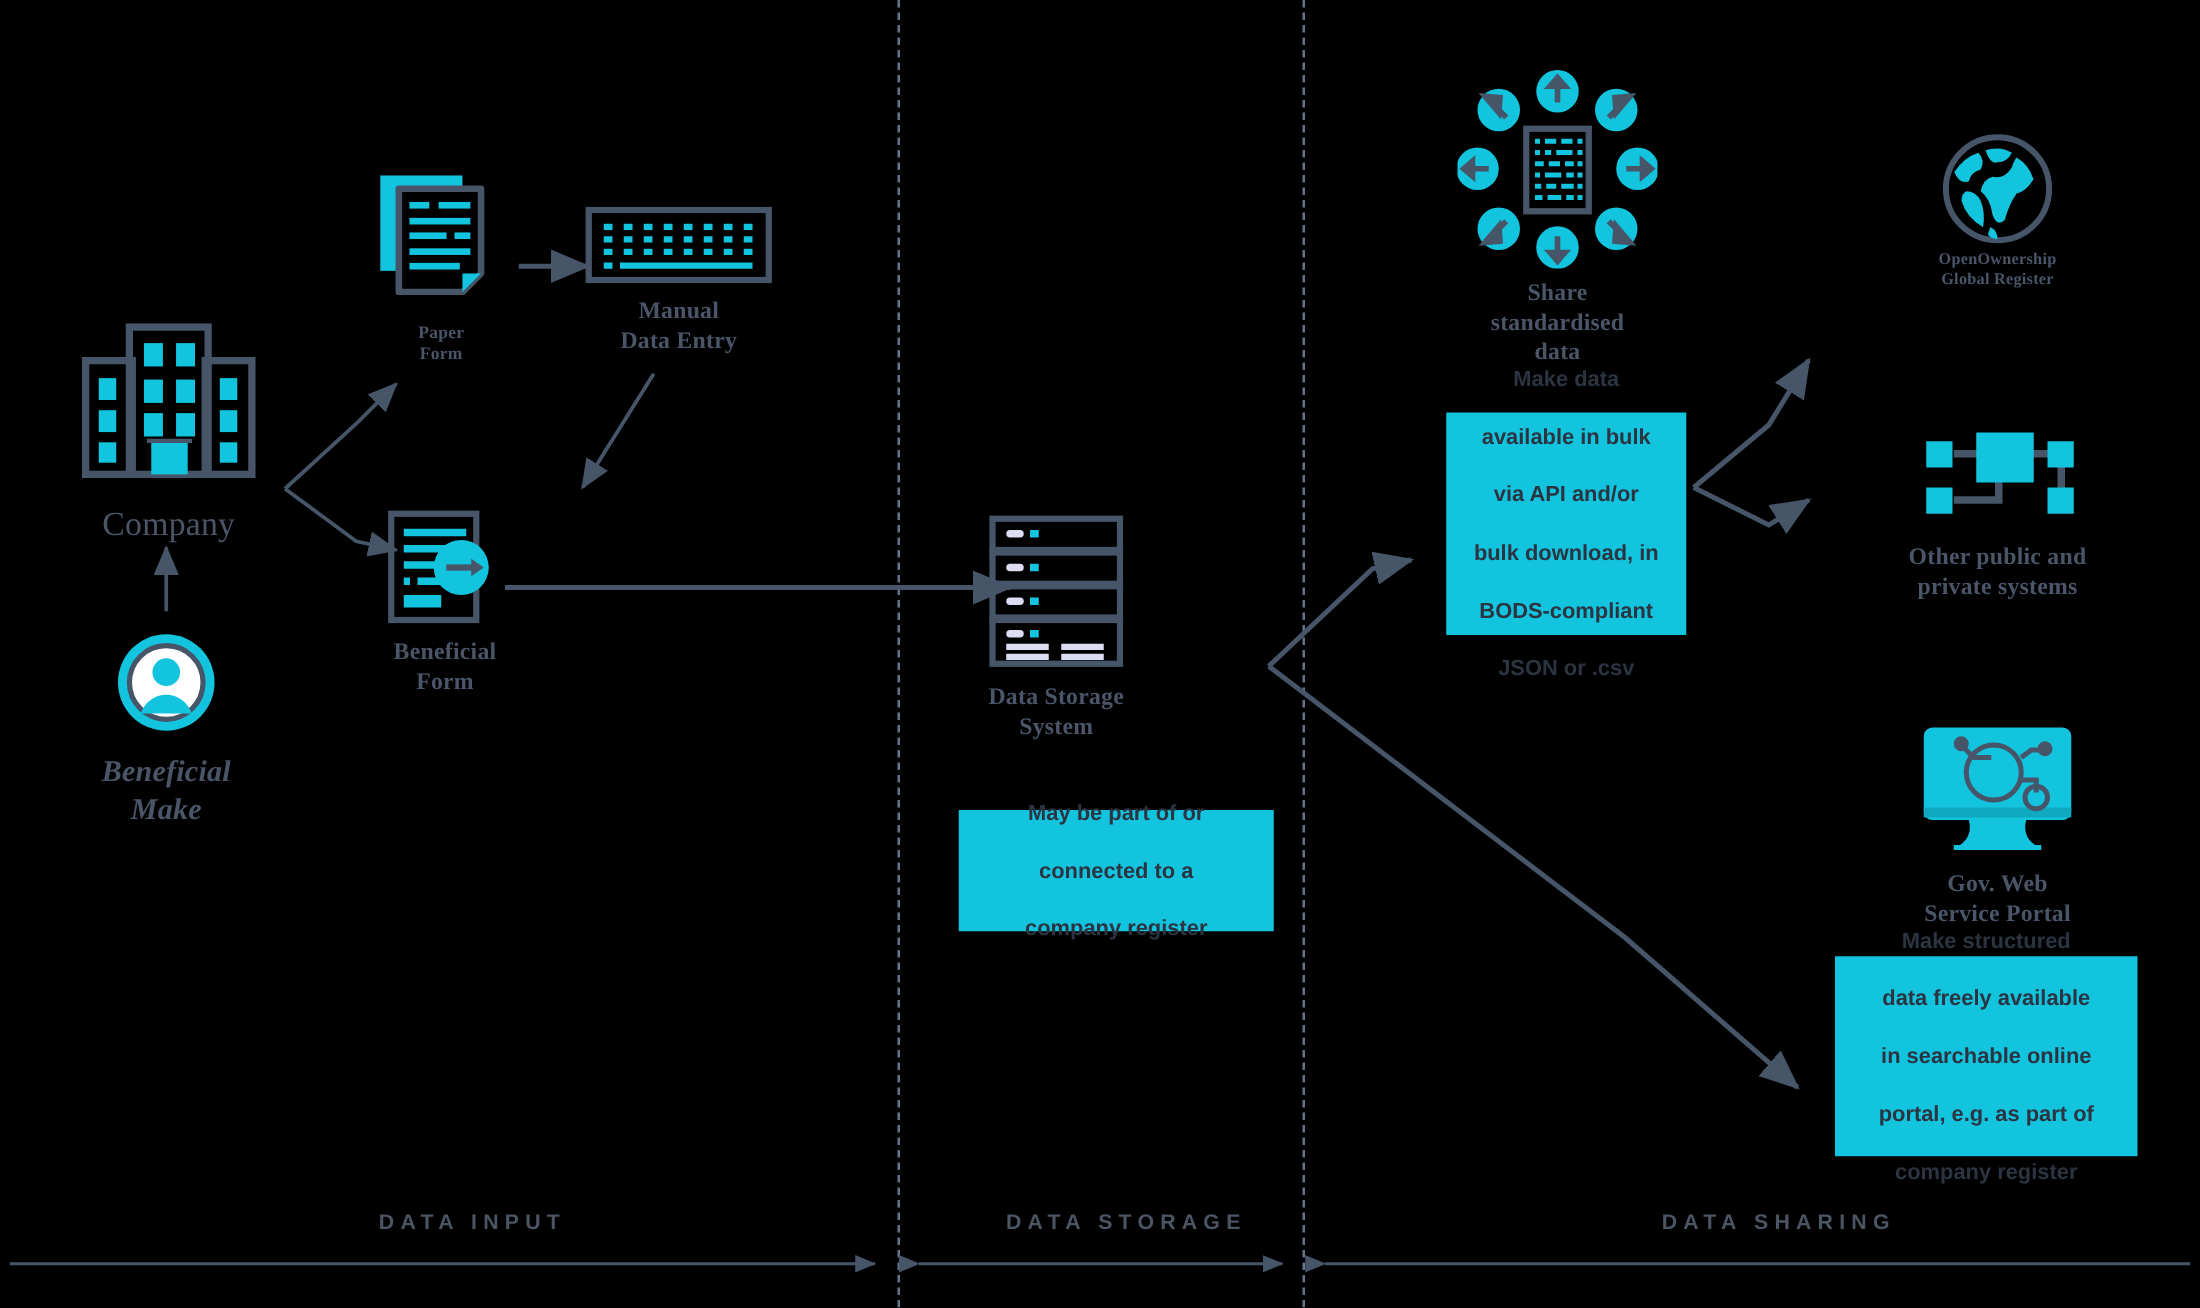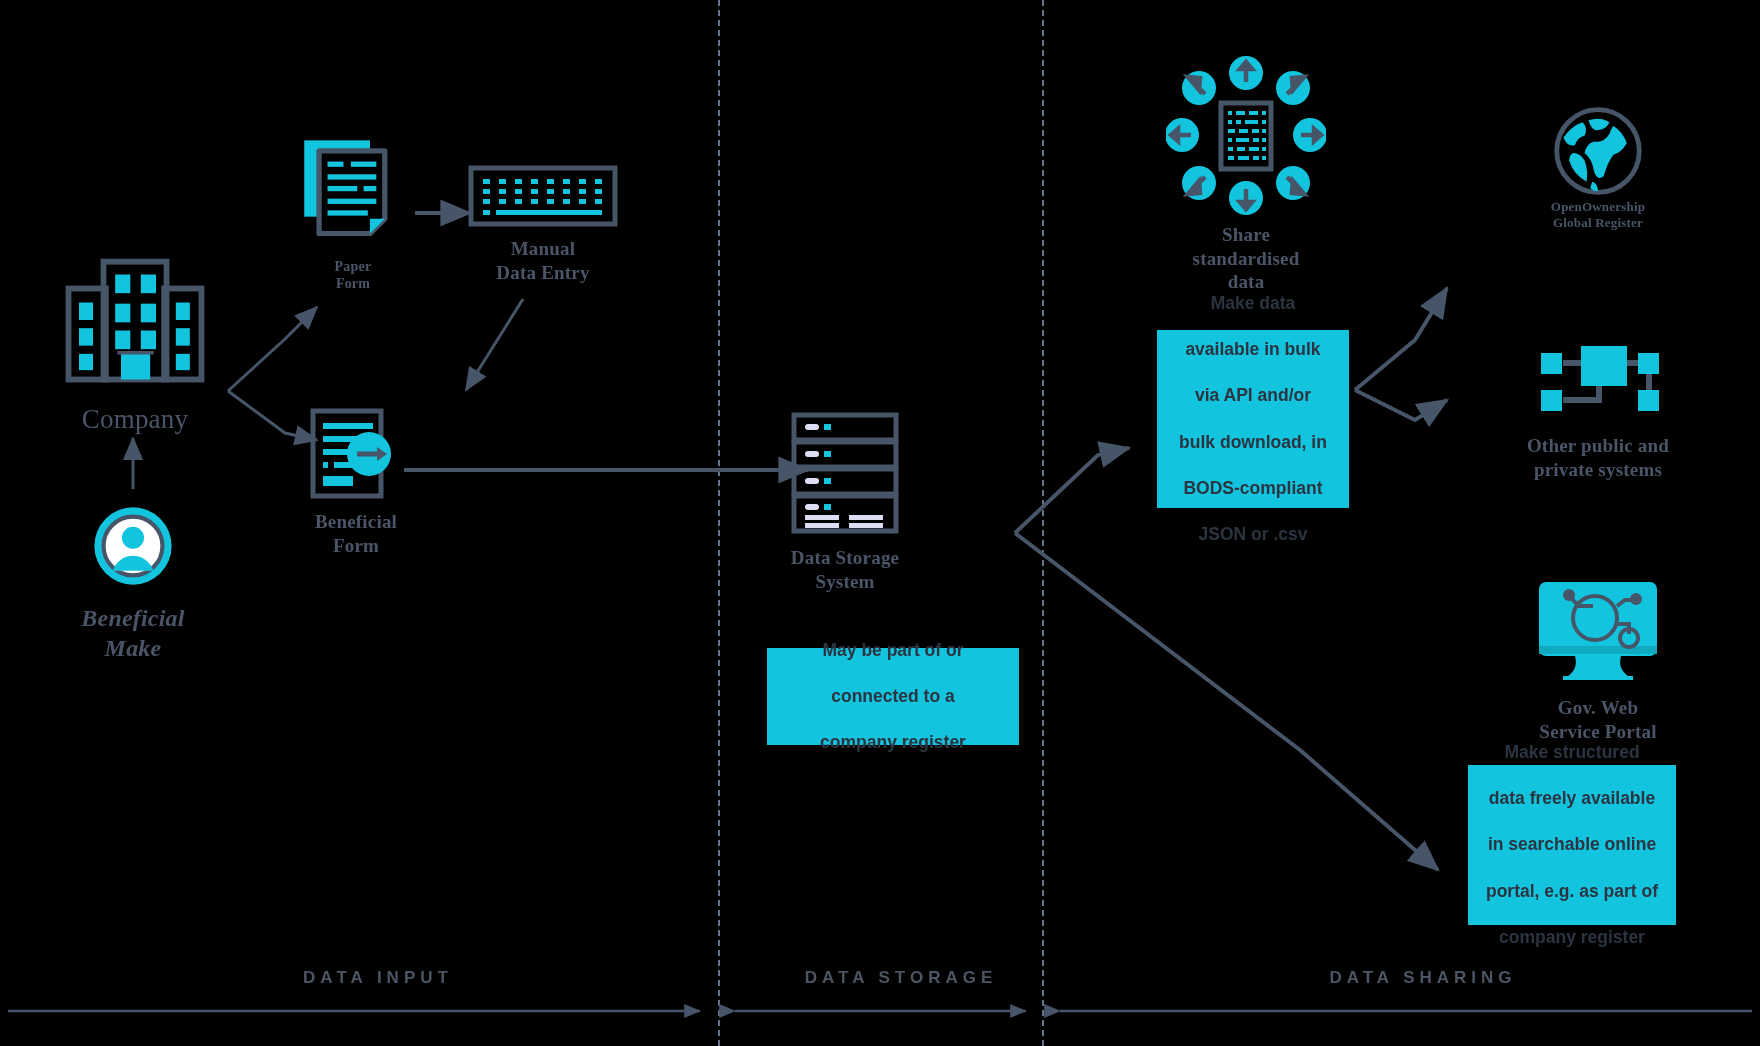--- a/index.html
+++ b/index.html
@@ -338,21 +338,21 @@
       <circle cx="32" cy="15" r="4" fill="#475569"></circle>
       <circle cx="99" cy="19" r="4" fill="#475569"></circle>
     </g>
   </svg>
   <div class="cap" style="font-size:19px;margin-top:12px;">
     <div>Gov. Web</div>
     <div>Service Portal</div>
   </div>
 </div>
 
-<div class="abs cyanbox" style="left:1468px;top:765px;width:208px;height:160px;font-size:17.5px;">
+<div class="abs cyanbox" style="left:1468px;top:765px;width:242px;height:160px;font-size:17.5px;">
   <span>
     <span>Make structured</span><br>
     <span>data freely available</span><br>
     <span>in searchable online</span><br>
     <span>portal, e.g. as part of</span><br>
     <span>company register</span>
   </span>
 </div>
 
 <div class="abs band-label" style="left:0;top:968px;width:716px;">DATA INPUT</div>

